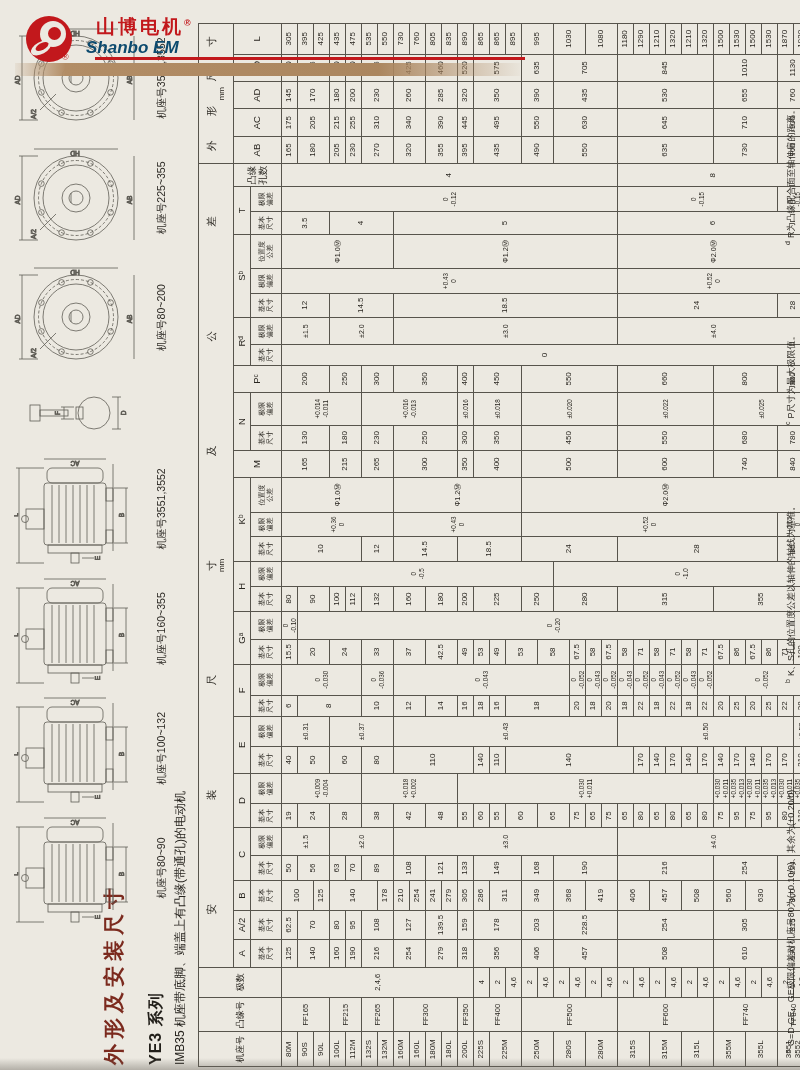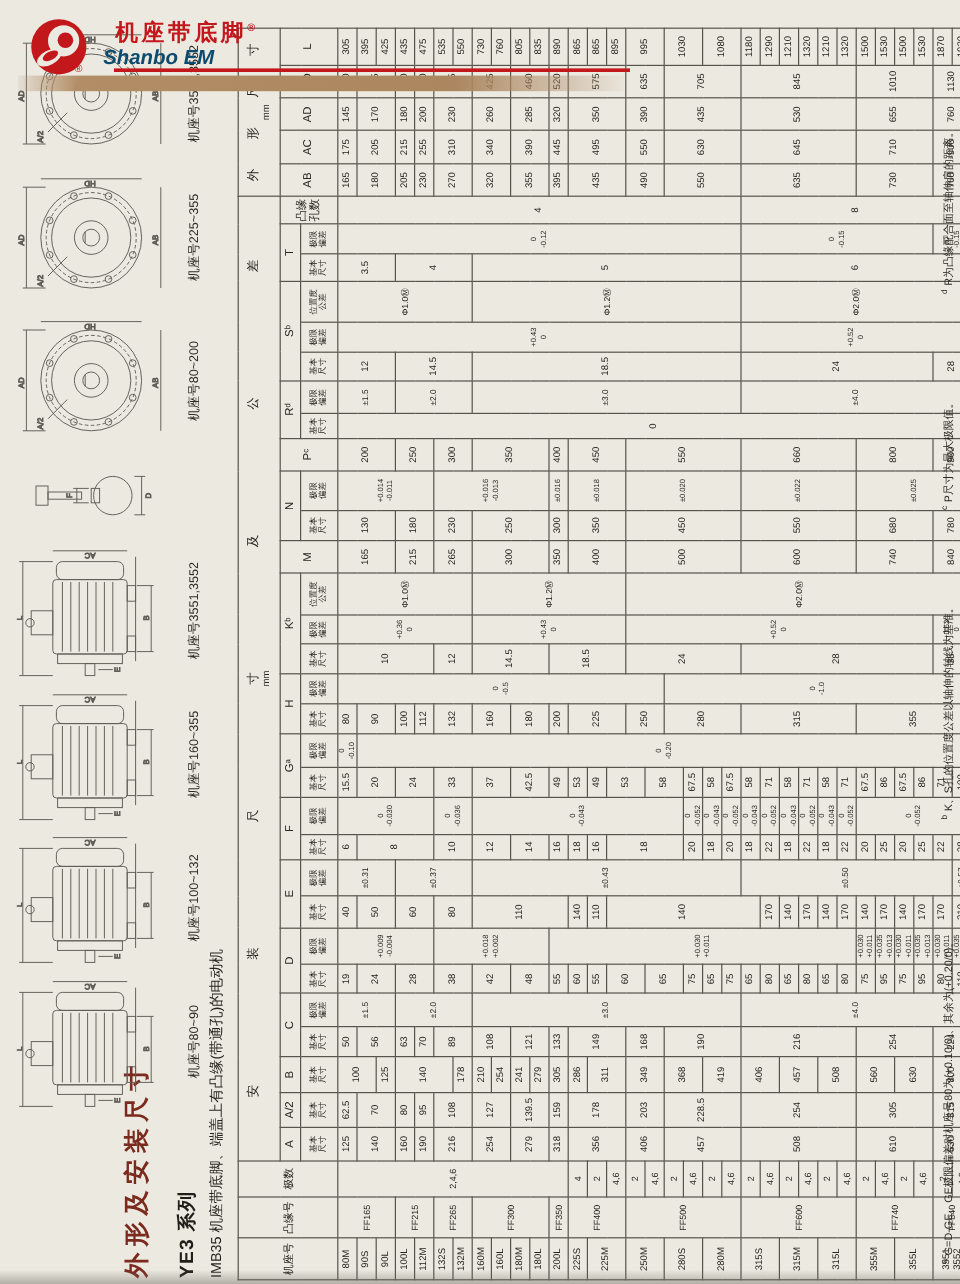--- a/index.html
+++ b/index.html
@@ -69,21 +69,21 @@
 <body>
 
 <div class="logo">
   <div class="logo-ball">
     <div class="sw1"></div>
     <div class="sw2"></div>
     <div class="sw3"></div>
     <div class="sw4"></div>
   </div>
   <span class="reg-ball">®</span>
-  <div class="logo-cn"><span>机座带底脚</span><sup>®</sup></div>
+  <div class="logo-cn"><span>山博电机</span><sup>®</sup></div>
   <div class="logo-en">Shanbo EM</div>
 </div>
 <div class="logo-underline"></div>
 <div class="tan-bar"></div>
 <div class="bottom-shadow"></div>
 
 <div class="page">
   <div class="main-title">外形及安装尺寸</div>
   <div class="series-title">YE3 系列</div>
   <div class="sub-title">IMB35 机座带底脚、端盖上有凸缘(带通孔)的电动机</div>

